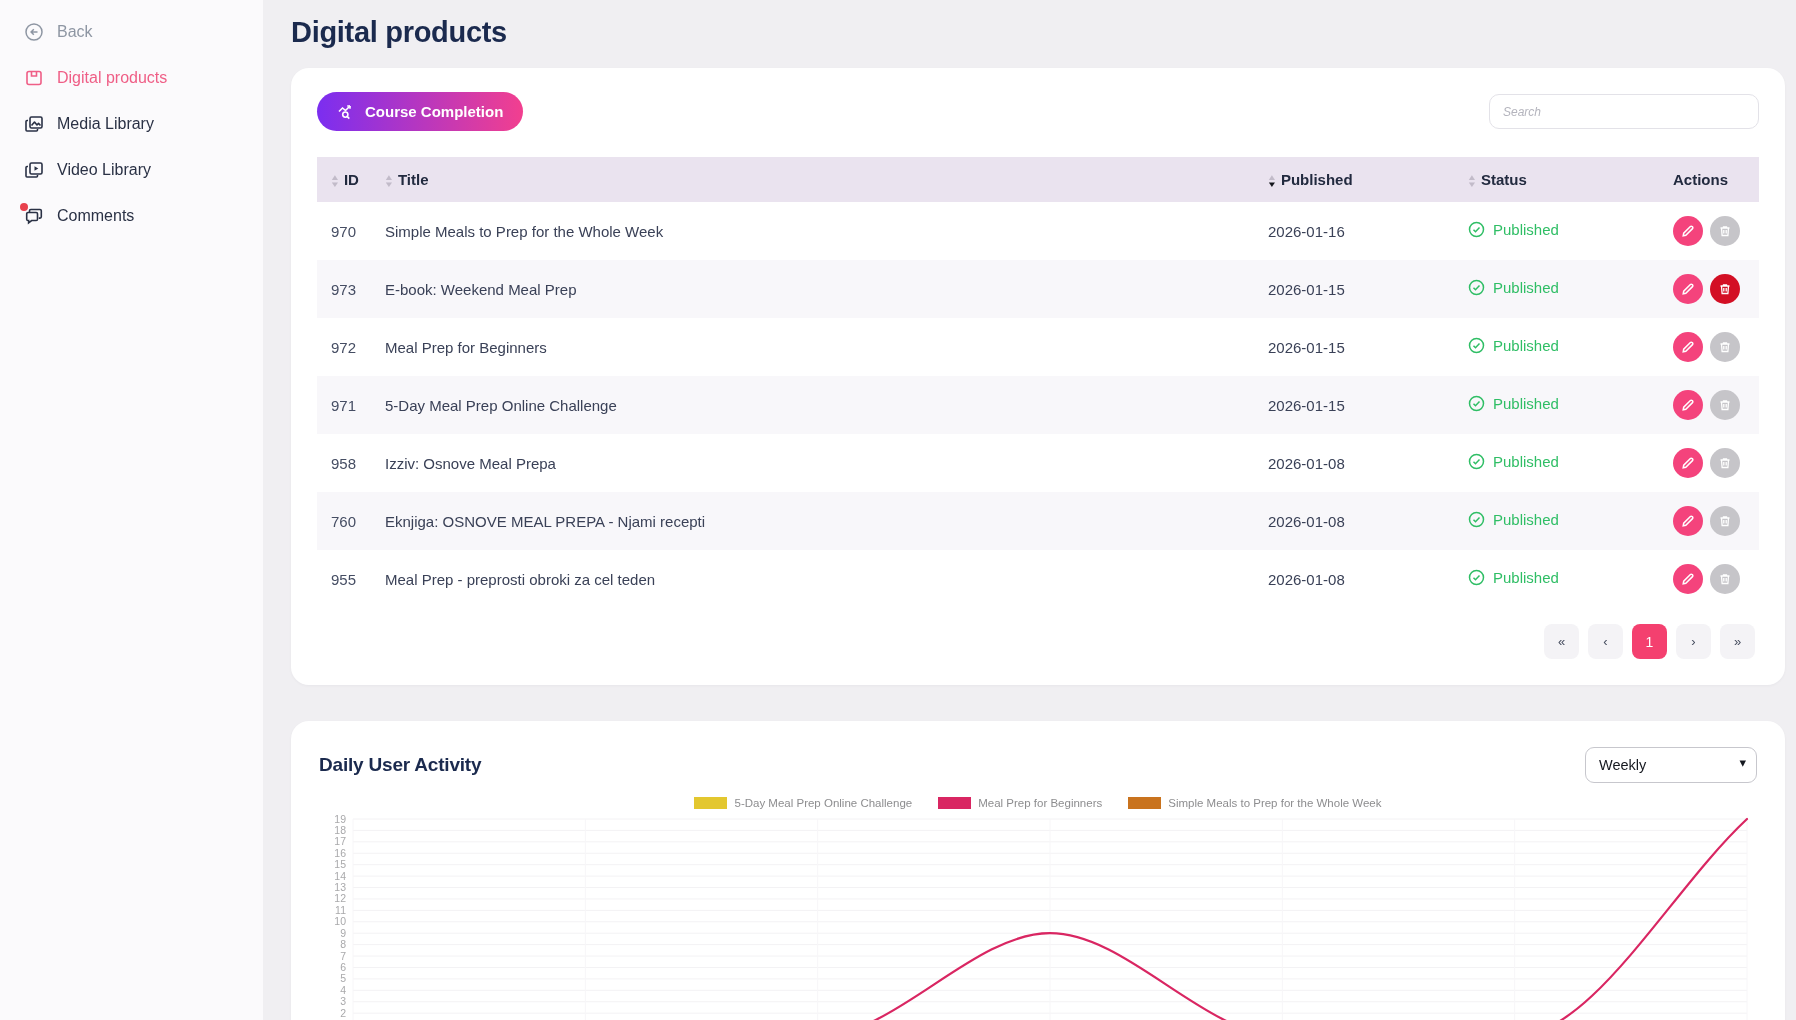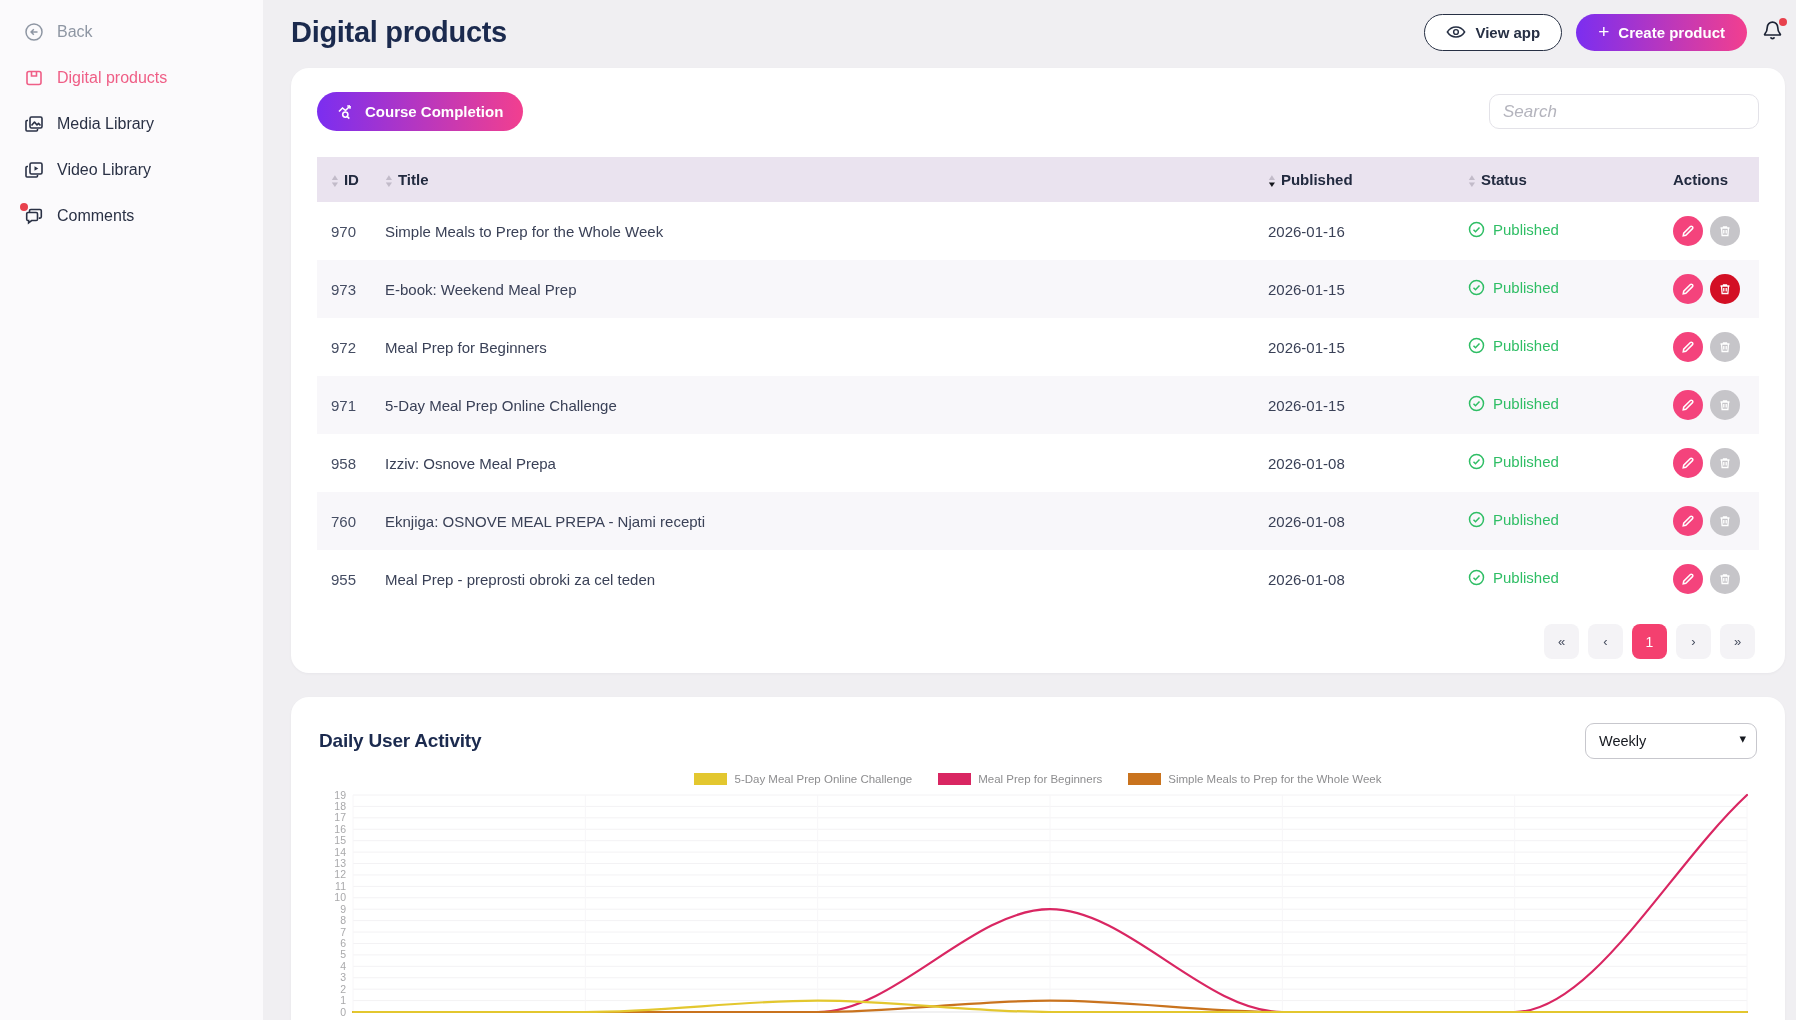--- a/index.html
+++ b/index.html
@@ -55,37 +55,37 @@
   }
   .btn-create .plus { font-size: 19px; font-weight: 400; line-height: 14px; }
   .bell { position: relative; width: 24px; height: 26px; cursor: pointer; }
   .bell svg { width: 23px; height: 23px; stroke: #1c2335; }
   .bell .dot-badge { top: -1px; left: auto; right: -2px; }
 
   
   .card {
     background: #fff; border-radius: 18px;
     box-shadow: 0 1px 3px rgba(25,20,40,.04);
-    padding: 24px 26px 6px 26px;
-    margin-bottom: 24px;
+    padding: 24px 26px 18px 26px;
+    margin-bottom: 36px;
   }
 
   
   .card-toolbar { display: flex; align-items: center; justify-content: space-between; margin-bottom: 26px; }
   .pill-gradient {
     display: inline-flex; align-items: center; gap: 9px;
     background: linear-gradient(90deg,#7b2ef0,#f23f8f);
     border: none; border-radius: 999px;
     padding: 10px 20px; font-size: 15px; font-weight: 600; color: #fff;
     font-family: inherit; cursor: pointer;
   }
   .search-input {
     width: 270px; height: 35px;
     border: 1px solid #e3e2e8; border-radius: 10px;
-    padding: 0 13px; font-size: 17px; font-family: inherit;
+    padding: 0 13px; font-size: 12px; font-family: inherit;
     color: #444; background: #fff; outline: none;
   }
   .search-input::placeholder { color: #b4b4bd; font-style: italic; }
 
   
   table { width: 100%; border-collapse: collapse; }
   thead th {
     background: #eae3ef; text-align: left;
     font-size: 15px; font-weight: 700; color: #222a3f;
     padding: 14px 10px; white-space: nowrap;
@@ -192,42 +192,20 @@
           </svg>
       </span>
       <span>Comments</span>
     </div>
   </aside>
 
   <main class="main">
 
     <div class="topbar">
       <h1 class="page-title">Digital products</h1>
-      <div class="topbar-right">
-        <button class="btn-view">
-          <span class="s-icon" style="display:inline-flex;width:20px;height:14px;">
-            <svg viewBox="0 0 22 14" fill="none" stroke="#273044" stroke-width="1.6" style="width:20px;height:14px;">
-                <path d="M1.5 7S5 1.5 11 1.5 20.5 7 20.5 7 17 12.5 11 12.5 1.5 7 1.5 7z"></path>
-                <circle cx="11" cy="7" r="2.6"></circle>
-              </svg>
-          </span>
-          <span>View app</span>
-        </button>
-        <button class="btn-create">
-          <span class="plus">+</span>
-          <span>Create product</span>
-        </button>
-        <div class="bell">
-          <svg viewBox="0 0 22 22" fill="none" stroke-width="1.6">
-              <path d="M11 3a5 5 0 0 0-5 5c0 4-1.6 5.5-2.4 6.4-.3.3-.1.9.4.9h14c.5 0 .7-.6.4-.9C17.6 13.5 16 12 16 8a5 5 0 0 0-5-5z"></path>
-              <path d="M9.2 17.5a1.9 1.9 0 0 0 3.6 0"></path>
-            </svg>
-          <span class="dot-badge"></span>
-        </div>
-      </div>
     </div>
 
     <section class="card">
       <div class="card-toolbar">
         <button class="pill-gradient">
           <span class="s-icon" style="display:inline-flex;width:19px;height:19px;">
             <svg viewBox="0 0 19 19" fill="none" stroke="#fff" stroke-width="1.6" style="width:19px;height:19px;">
                 <path d="M2 9.5 5.5 6l3 2.5L13 4"></path>
                 <path d="M13 4h-2.8M13 4v2.8"></path>
                 <circle cx="8.3" cy="12.6" r="2.6"></circle>

